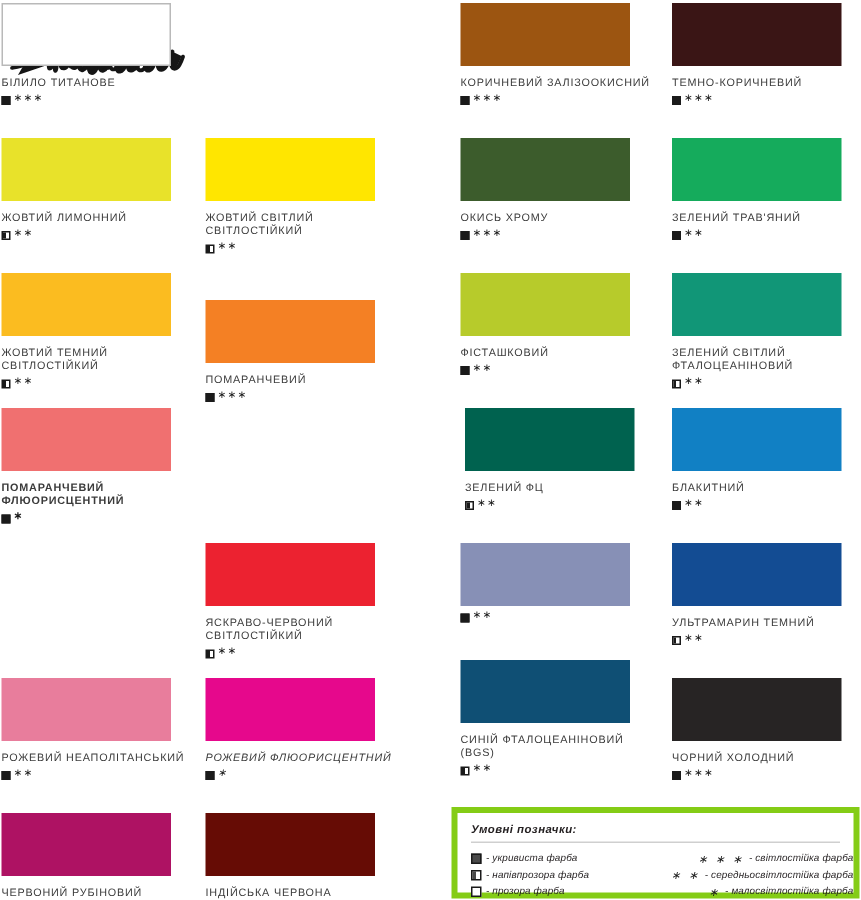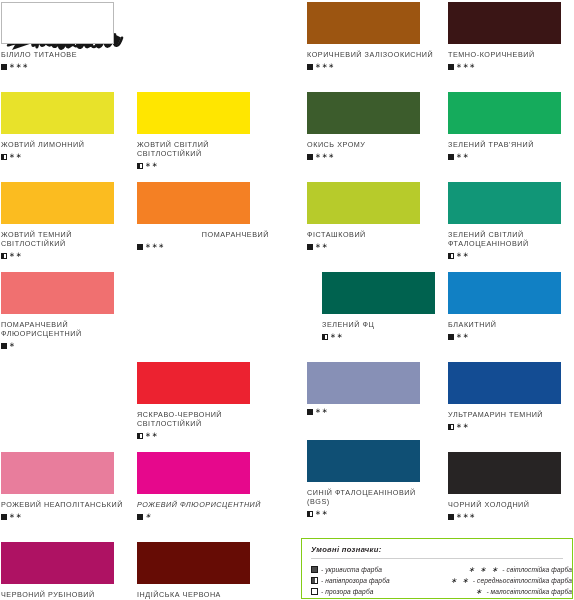--- a/index.html
+++ b/index.html
@@ -103,21 +103,21 @@
     top: -1px;
   }
 
   
   .legend {
     position: absolute;
     left: 301px;
     top: 538px;
     width: 272px;
     height: 61px;
-    border: 1px solid #84cc16;
+    border: 4px solid #84cc16;
     box-sizing: border-box;
     background: #fff;
   }
   .legend-title {
     font-size: 7.6px;
     font-weight: bold;
     font-style: italic;
     letter-spacing: 0.3px;
     color: #231f20;
     padding: 6px 0 0 9px;
@@ -261,21 +261,21 @@
         </div>
       </div>
       <div class="cell" style="left: 1px; top: 182px;">
         <div class="swatch" style="background: rgb(251, 188, 32);"></div>
         <div class="cap">ЖОВТИЙ ТЕМНИЙ СВІТЛОСТІЙКИЙ</div>
         <div class="marks">
           <span class="opq half"></span>
           <span class="stars">∗∗</span>
         </div>
       </div>
-      <div class="cell" style="left: 137px; top: 182px; text-align: right;">
+      <div class="cell" style="left: 137px; top: 200px;">
         <div class="swatch" style="background: rgb(244, 128, 36);"></div>
         <div class="cap">ПОМАРАНЧЕВИЙ</div>
         <div class="marks">
           <span class="opq full"></span>
           <span class="stars">∗∗∗</span>
         </div>
       </div>
       <div class="cell" style="left: 307px; top: 182px;">
         <div class="swatch" style="background: rgb(183, 203, 43);"></div>
         <div class="cap">ФІСТАШКОВИЙ</div>
@@ -285,29 +285,29 @@
         </div>
       </div>
       <div class="cell" style="left: 448px; top: 182px;">
         <div class="swatch" style="background: rgb(17, 150, 119);"></div>
         <div class="cap">ЗЕЛЕНИЙ СВІТЛИЙ ФТАЛОЦЕАНІНОВИЙ</div>
         <div class="marks">
           <span class="opq half"></span>
           <span class="stars">∗∗</span>
         </div>
       </div>
-      <div class="cell" style="left: 1px; top: 272px;">
+      <div class="cell" style="left: 1px; top: 272px; font-weight: bold;">
         <div class="swatch" style="background: rgb(240, 112, 112);"></div>
         <div class="cap">ПОМАРАНЧЕВИЙ ФЛЮОРИСЦЕНТНИЙ</div>
         <div class="marks">
           <span class="opq full"></span>
           <span class="stars">∗</span>
         </div>
       </div>
-      <div class="cell" style="left: 322px; top: 272px;">
+      <div class="cell" style="left: 310px; top: 272px;">
         <div class="swatch" style="background: rgb(0, 98, 79);"></div>
         <div class="cap">ЗЕЛЕНИЙ ФЦ</div>
         <div class="marks">
           <span class="opq half"></span>
           <span class="stars">∗∗</span>
         </div>
       </div>
       <div class="cell" style="left: 448px; top: 272px;">
         <div class="swatch" style="background: rgb(17, 128, 196);"></div>
         <div class="cap">БЛАКИТНИЙ</div>

